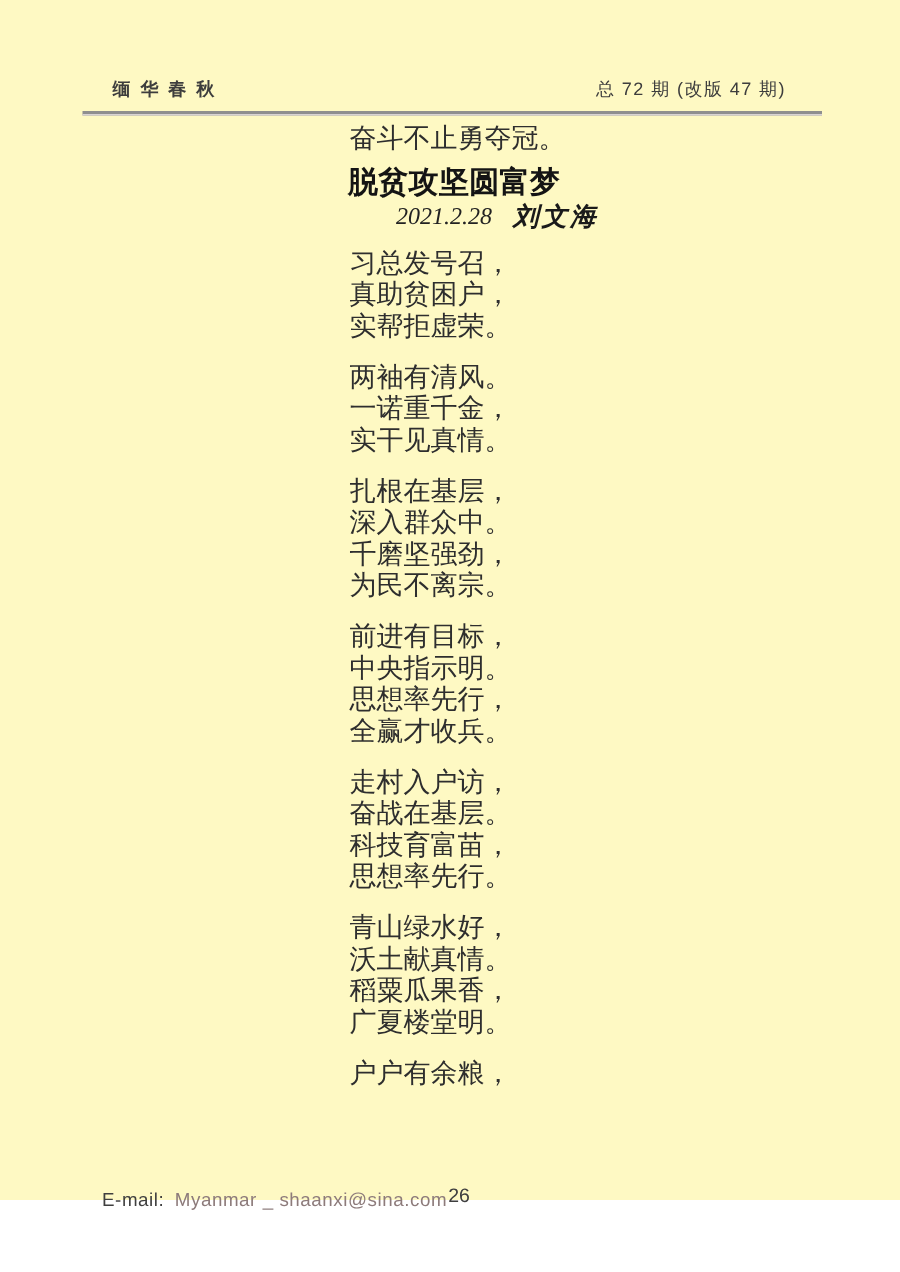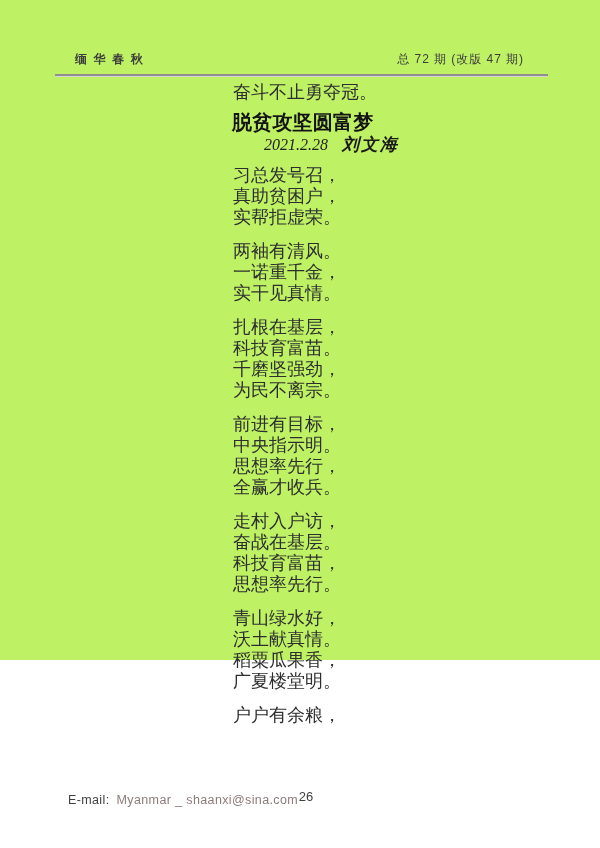--- a/index.html
+++ b/index.html
@@ -5,22 +5,22 @@
   html, body { margin: 0; padding: 0; }
   body {
     width: 600px; height: 848px;
     background: #ffffff;
     font-family: "Liberation Serif", "DejaVu Serif", serif;
     color: #2e2e2e;
     overflow: hidden;
   }
   .page {
     position: relative;
-    width: 600px; height: 660px;
-    background: #bef264;
+    width: 600px; height: 800px;
+    background: #fef9c3;
   }
 
   
   .header { padding: 51px 52px 0 55px; }
   .header-row {
     display: flex;
     justify-content: space-between;
     align-items: baseline;
     font-family: "Liberation Sans", "DejaVu Sans", sans-serif;
     font-size: 12px;
@@ -129,21 +129,21 @@
     </div>
 
     <div class="stanza">
       <div class="poem-line">两袖有清风。</div>
       <div class="poem-line">一诺重千金，</div>
       <div class="poem-line">实干见真情。</div>
     </div>
 
     <div class="stanza">
       <div class="poem-line">扎根在基层，</div>
-      <div class="poem-line">科技育富苗。</div>
+      <div class="poem-line">深入群众中。</div>
       <div class="poem-line">千磨坚强劲，</div>
       <div class="poem-line">为民不离宗。</div>
     </div>
 
     <div class="stanza">
       <div class="poem-line">前进有目标，</div>
       <div class="poem-line">中央指示明。</div>
       <div class="poem-line">思想率先行，</div>
       <div class="poem-line">全赢才收兵。</div>
     </div>

